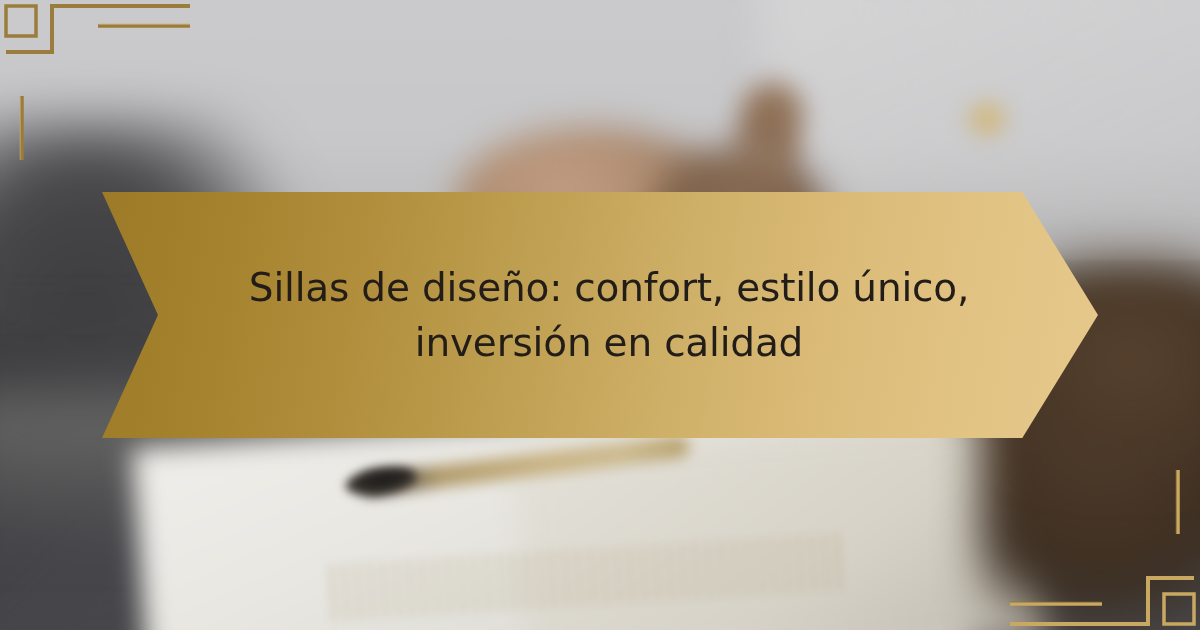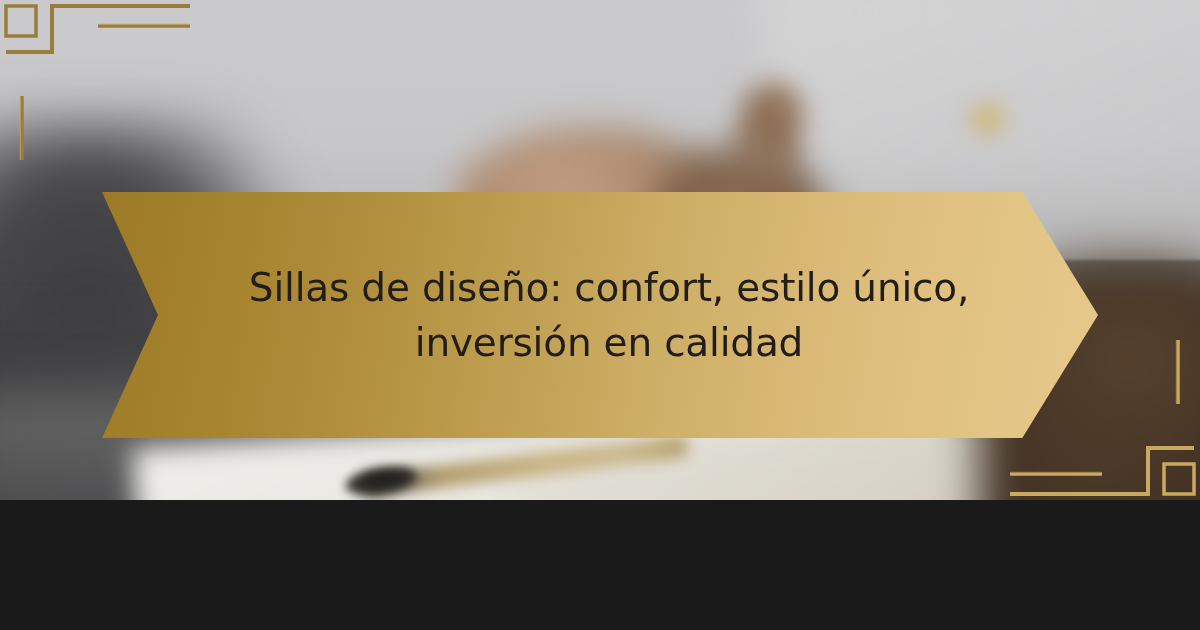--- a/index.html
+++ b/index.html
@@ -4,21 +4,21 @@
 <style>
   html, body {
     margin: 0;
     padding: 0;
     background: #1a1a1a;
   }
 
   #card {
     position: relative;
     width: 1200px;
-    height: 500px;
+    height: 630px;
     overflow: hidden;
     font-family: "DejaVu Sans", sans-serif;
     background: #0f766e;
   }
 
   
   .bg-layer {
     position: absolute;
     inset: 0;
     overflow: hidden;

